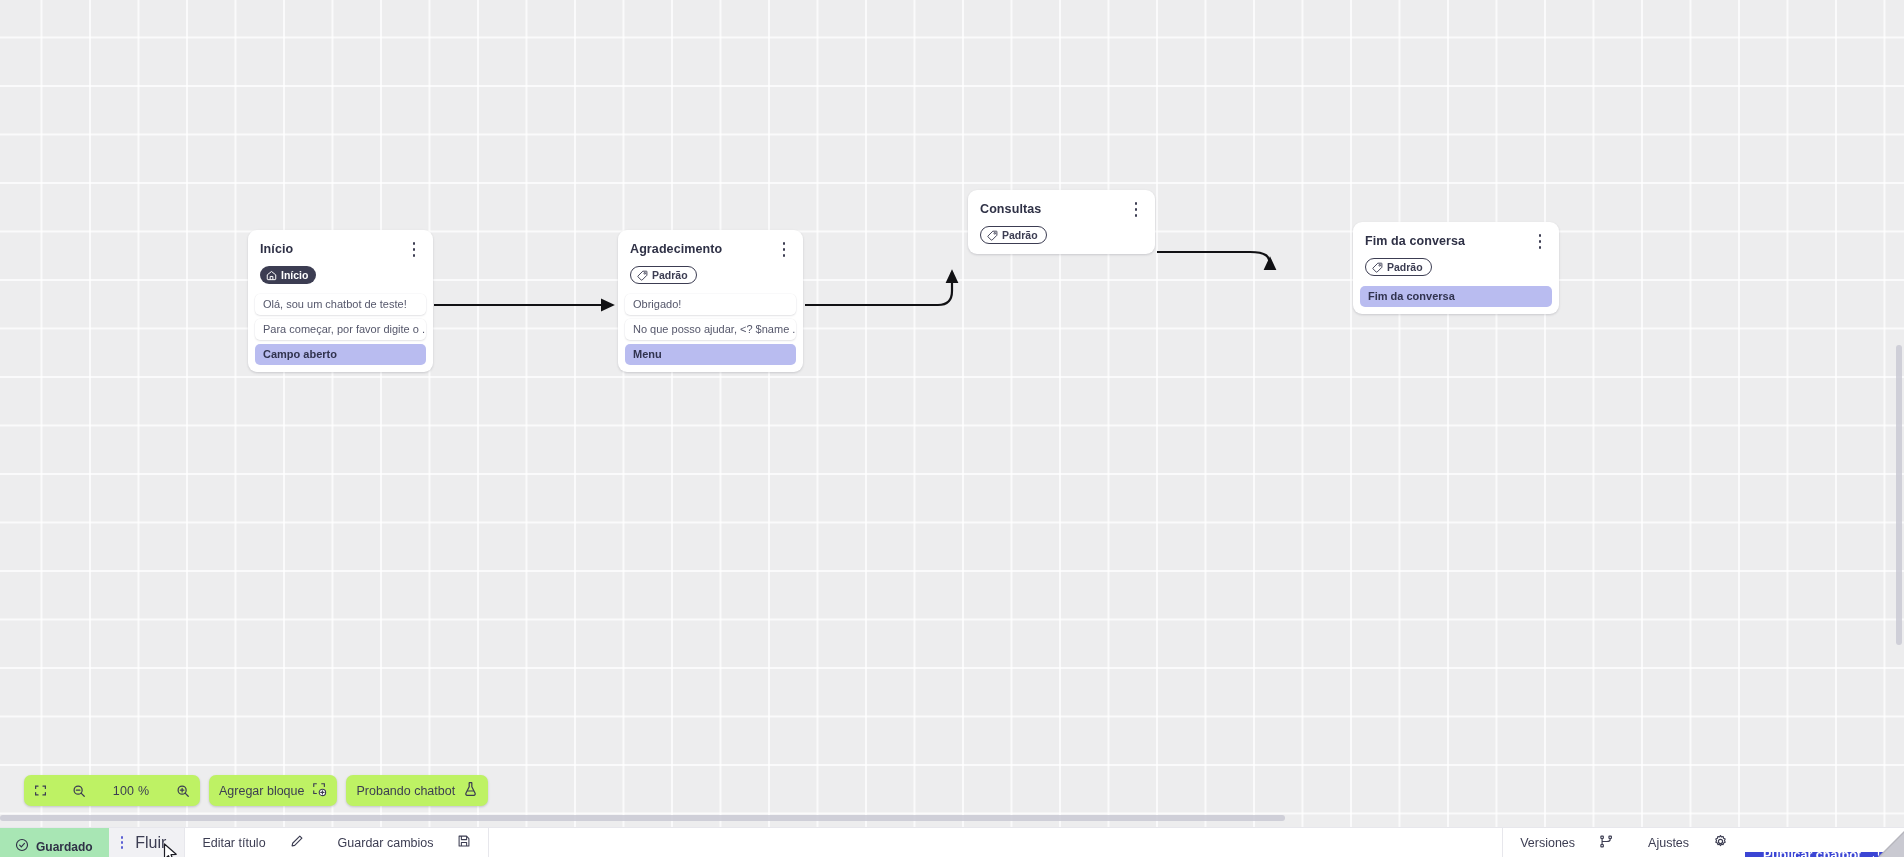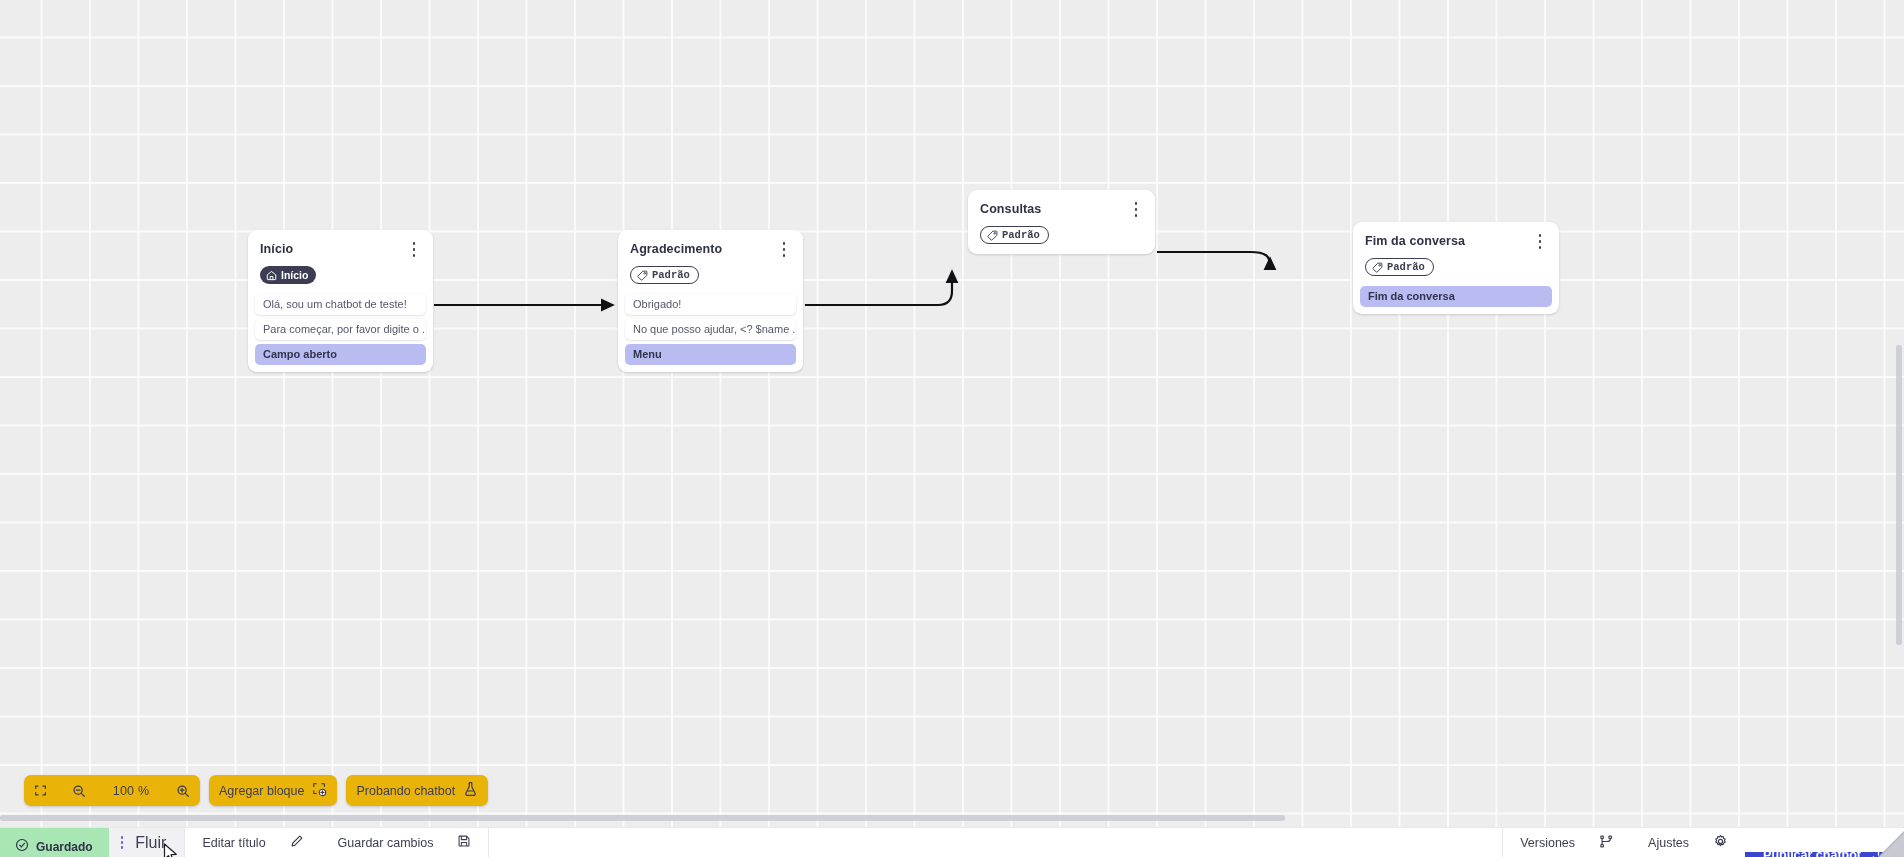--- a/index.html
+++ b/index.html
@@ -91,21 +91,20 @@
     margin-top: 8px;
   }
   .chip.start {
     background: #3c3d52;
     color: #ffffff;
   }
   .chip.default {
     background: #ffffff;
     color: #3c3d52;
     border: 1px solid #3c3d52;
-    font-family: Liberation Mono, monospace;
   }
   .chip svg { display:block; }
 
   .node-body {
     padding: 0 7px 7px 7px;
     display: flex;
     flex-direction: column;
     gap: 4px;
   }
   .row {
@@ -132,21 +131,21 @@
   #float-toolbar {
     position: absolute;
     left: 24px;
     bottom: 51px;
     display: flex;
     align-items: center;
     gap: 9px;
     z-index: 20;
   }
   .tb-group {
-    background: #eab308;
+    background: #bef264;
     border-radius: 7px;
     height: 31px;
     display: flex;
     align-items: center;
     box-shadow: 0 1px 3px rgba(16,24,40,0.12), 0 1px 2px rgba(16,24,40,0.07);
     padding: 0 10px;
     gap: 25px;
   }
   .tb-btn {
     display: flex;

